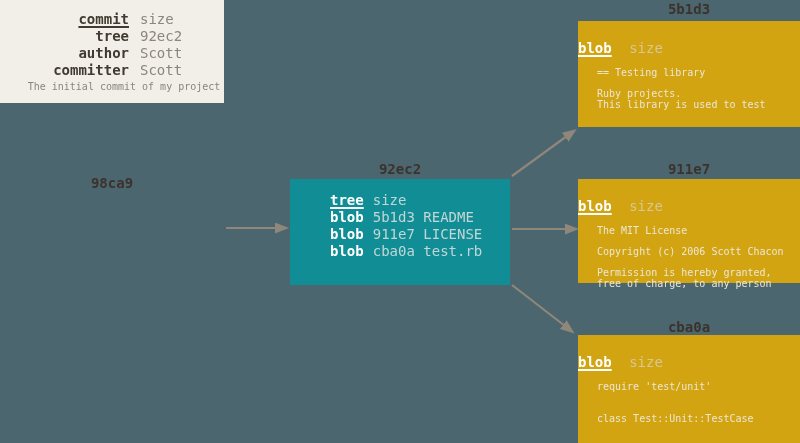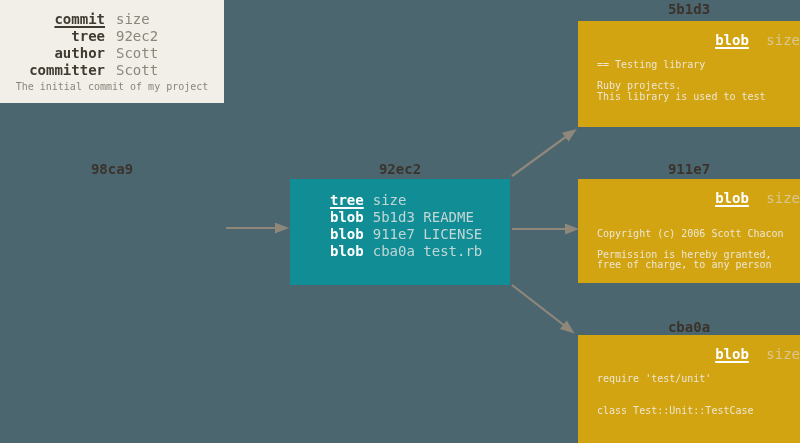--- a/index.html
+++ b/index.html
@@ -36,20 +36,21 @@
     color: var(--label);
     text-align: center;
   }
   .box { position: absolute; }
 
   
   #commit-box {
     left: 0; top: 181; width: 224px; height: 103px;
     background: var(--cream);
     padding-top: 11px;
+    padding-left: 24px;
   }
   .crow { display: flex; line-height: 17px; font-size: 14px; }
   .crow .k {
     width: 105px;
     text-align: right;
     font-weight: bold;
     color: var(--darkText);
   }
   .crow .v { margin-left: 11px; color: var(--creamMuted); }
   .underlined { text-decoration: underline; text-decoration-thickness: 2px; text-underline-offset: 2px; }
@@ -70,22 +71,22 @@
   .trow .k { font-weight: bold; color: var(--white); }
   .trow .v { margin-left: 9px; color: var(--tealMuted); }
 
   
   .blob-box {
     left: 578px; width: 222px;
     background: var(--gold);
     position: absolute;
   }
   .blob-header {
-    padding-top: 11px;
-    text-align: right;
+    padding-top: 19px;
+    text-align: left;
     font-size: 14px;
     line-height: 17px;
   }
   .blob-header .btype { font-weight: bold; color: var(--white); }
   .blob-header .bsize { margin-left: 9px; color: var(--goldMuted); }
   .blob-content {
     padding: 11px 12px 0 19px;
     font-size: 10px;
     color: var(--goldContent);
   }
@@ -110,21 +111,21 @@
       <marker id="ah" markerWidth="7" markerHeight="6" refX="1" refY="2.5" orient="auto" markerUnits="strokeWidth">
         <path class="head" d="M0,0 L6.5,2.5 L0,5 z"></path>
       </marker>
     </defs>
     <line x1="226" y1="228" x2="277" y2="228" marker-end="url(#ah)"></line>
     <line x1="512" y1="176" x2="567" y2="136" marker-end="url(#ah)"></line>
     <line x1="512" y1="229" x2="567" y2="229" marker-end="url(#ah)"></line>
     <line x1="512" y1="285" x2="565" y2="326" marker-end="url(#ah)"></line>
   </svg>
 
-  <div class="node-label" style="left:0; top:161px; width:224px;">98ca9</div>
+  <div class="node-label" style="left:0; top:175px; width:224px;">98ca9</div>
   <div class="box" id="commit-box">
     <div class="crow">
       <span class="k underlined">commit</span>
       <span class="v">size</span>
     </div>
     <div class="crow">
       <span class="k">tree</span>
       <span class="v">92ec2</span>
     </div>
     <div class="crow">
@@ -172,20 +173,21 @@
     </div>
   </div>
 
   <div class="node-label" style="left:578px; top:161px; width:222px;">911e7</div>
   <div class="box blob-box" style="top:179px; height:104px;">
     <div class="blob-header">
       <span class="btype underlined">blob</span>
       <span class="bsize">size</span>
     </div>
     <div class="blob-content">
+      <div class="bline">The MIT License</div>
       <div class="bline"></div>
       <div class="bline">Copyright (c) 2006 Scott Chacon</div>
       <div class="bline"></div>
       <div class="bline">Permission is hereby granted,</div>
       <div class="bline">free of charge, to any person</div>
     </div>
   </div>
 
   <div class="node-label" style="left:578px; top:319px; width:222px;">cba0a</div>
   <div class="box blob-box" style="top:335px; height:108px;">

